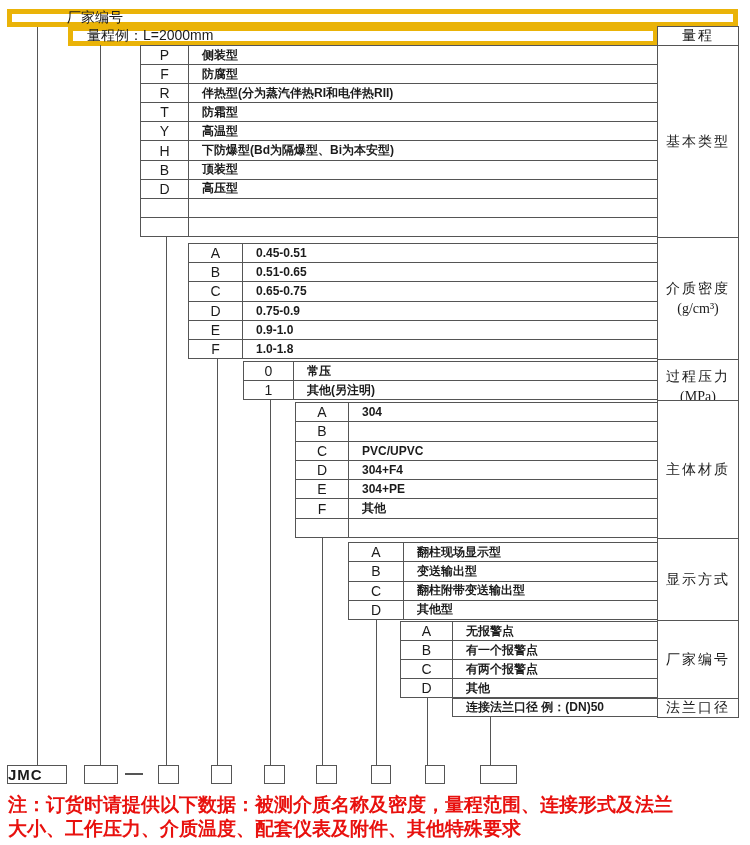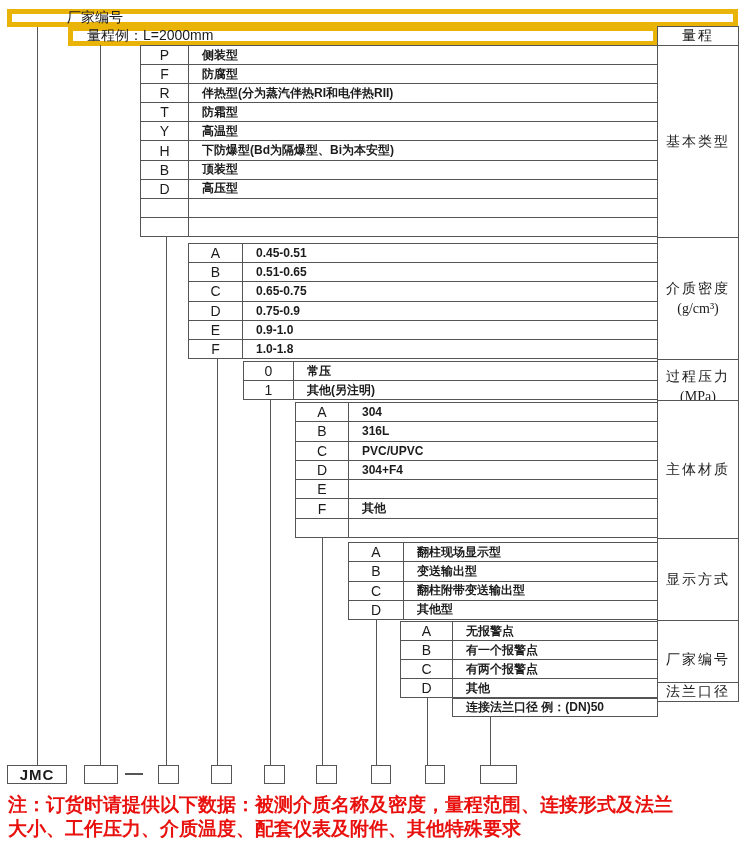--- a/index.html
+++ b/index.html
@@ -18,21 +18,21 @@
   .code{box-sizing:border-box;border-right:1px solid #555;display:flex;
         align-items:center;justify-content:center;font-size:14px;}
   .desc{flex:1;display:flex;align-items:center;padding-left:13px;font-size:12px;white-space:nowrap;font-weight:bold;}
   .label-cell{position:absolute;left:657px;width:82px;border:1px solid #555;box-sizing:border-box;
     display:flex;flex-direction:column;align-items:center;justify-content:center;
     font-family:"Liberation Serif","DejaVu Serif",serif;font-size:14px;letter-spacing:2px;
     text-align:center;line-height:20px;background:#fff;}
   .label-cell .unit{letter-spacing:0;}
   .vline{position:absolute;width:1px;background:#555;}
   .bbox{position:absolute;top:765px;height:19px;border:1px solid #555;box-sizing:border-box;
-        background:#fff;display:flex;align-items:center;justify-content:center;}
+        background:#fff;display:flex;align-items:center;}
   .jmc-text{font-size:15px;font-weight:bold;letter-spacing:1px;}
   .dash{position:absolute;top:773px;height:2px;background:#555;}
   .note{position:absolute;left:8px;top:793px;width:740px;color:#e8110e;
         font-size:19px;font-weight:bold;line-height:24px;white-space:nowrap;}
 </style>
 </head>
 <body>
 
 <div class="canvas">
 
@@ -126,32 +126,32 @@
           <div class="desc">其他(另注明)</div>
         </div>
       </div>
       <div class="section" style="left: 295px; top: 402px; width: 363px; height: 136px;">
         <div class="srow">
           <div class="code" style="width: 53px;">A</div>
           <div class="desc">304</div>
         </div>
         <div class="srow">
           <div class="code" style="width: 53px;">B</div>
-          <div class="desc">316L</div>
         </div>
         <div class="srow">
           <div class="code" style="width: 53px;">C</div>
           <div class="desc">PVC/UPVC</div>
         </div>
         <div class="srow">
           <div class="code" style="width: 53px;">D</div>
           <div class="desc">304+F4</div>
         </div>
         <div class="srow">
           <div class="code" style="width: 53px;">E</div>
+          <div class="desc">304+PE</div>
         </div>
         <div class="srow">
           <div class="code" style="width: 53px;">F</div>
           <div class="desc">其他</div>
         </div>
         <div class="srow">
           <div class="code" style="width: 53px;"></div>
           <div class="desc"></div>
         </div>
       </div>
@@ -212,21 +212,21 @@
       </div>
       <div class="label-cell" style="top: 400px; height: 139px;">
         <div>主体材质</div>
       </div>
       <div class="label-cell" style="top: 538px; height: 83px;">
         <div>显示方式</div>
       </div>
       <div class="label-cell" style="top: 620px; height: 79px;">
         <div>厂家编号</div>
       </div>
-      <div class="label-cell" style="top: 682px; height: 20px;">
+      <div class="label-cell" style="top: 698px; height: 20px;">
         <div>法兰口径</div>
       </div>
     </div>
 
   <div id="connectors">
       <div class="vline" style="left: 37px; top: 27px; height: 738px;"></div>
       <div class="vline" style="left: 100px; top: 45px; height: 720px;"></div>
       <div class="vline" style="left: 166px; top: 237px; height: 528px;"></div>
       <div class="vline" style="left: 217px; top: 359px; height: 406px;"></div>
       <div class="vline" style="left: 270px; top: 400px; height: 365px;"></div>

